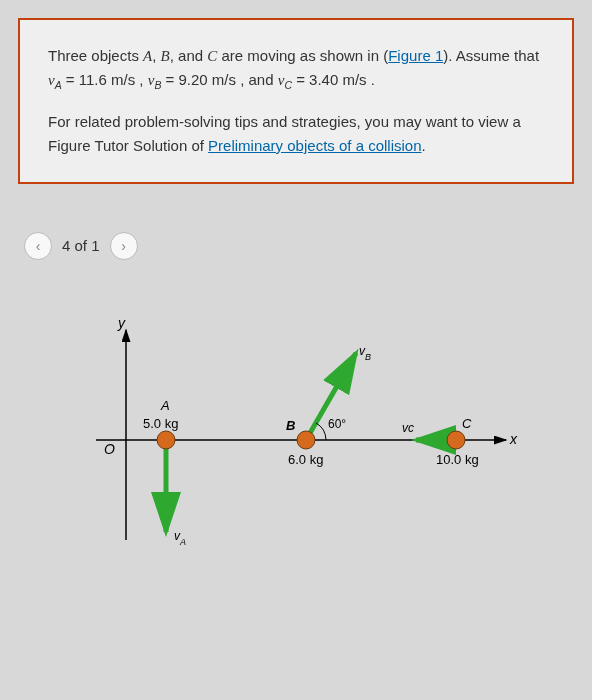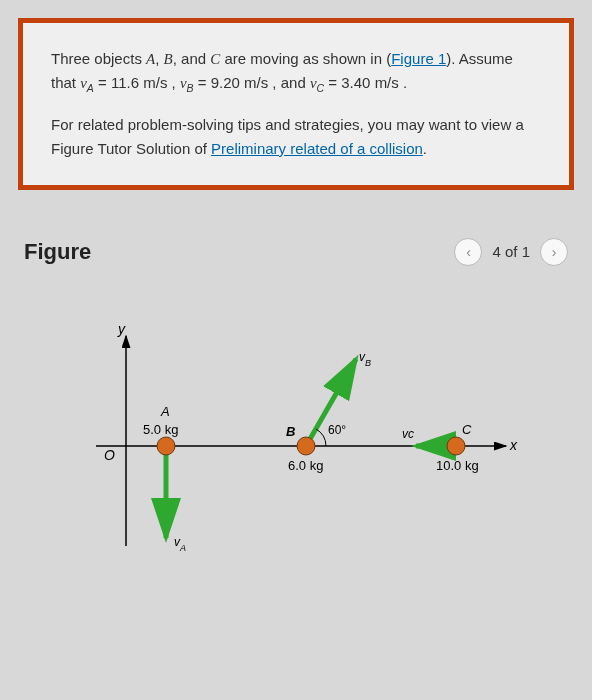--- a/index.html
+++ b/index.html
@@ -9,21 +9,21 @@
       width: 592px;
       height: 700px;
       padding: 18px;
     }
     .problem-box {
       background: #efefef;
       padding: 24px 28px;
       font-size: 15px;
       line-height: 1.6;
       color: #333;
-      border: 5px solid #c2410c;
+      border: 2px solid #c2410c;
     }
     .problem-box .ital { font-style: italic; font-family: 'Times New Roman', serif; }
     .link { color: #0066aa; text-decoration: underline; cursor: pointer; }
     .para2 { margin-top: 16px; }
     .figure-header {
       display: flex;
       align-items: center;
       justify-content: space-between;
       margin-top: 48px;
       padding: 0 6px;
@@ -57,26 +57,25 @@
     .sub { font-size: 0.7em; vertical-align: sub; font-style: italic; }
   </style>
 </head>
 <body>
 
 <div class="problem-box">
   <p>
     <span>Three objects </span><span class="ital">A</span><span>, </span><span class="ital">B</span><span>, and </span><span class="ital">C</span><span> are moving as shown in (</span><span class="link">Figure 1</span><span>). Assume that </span><span class="ital">v</span><span class="sub">A</span><span> = 11.6 m/s , </span><span class="ital">v</span><span class="sub">B</span><span> = 9.20 m/s , and </span><span class="ital">v</span><span class="sub">C</span><span> = 3.40 m/s .</span>
   </p>
   <p class="para2">
-    <span>For related problem-solving tips and strategies, you may want to view a Figure Tutor Solution of </span><span class="link">Preliminary related of a collision</span><span>.</span>
+    <span>For related problem-solving tips and strategies, you may want to view a Figure Tutor Solution of </span><span class="link">Preliminary objects of a collision</span><span>.</span>
   </p>
 </div>
 
 <div class="figure-header">
-  <div class="figure-title">Figure</div>
   <div class="pager">
     <div class="pager-btn">‹</div>
     <span>4 of 1</span>
     <div class="pager-btn">›</div>
   </div>
 </div>
 
 <div class="figure-area">
   <svg width="460" height="260" viewBox="0 0 460 260">
     <defs>

